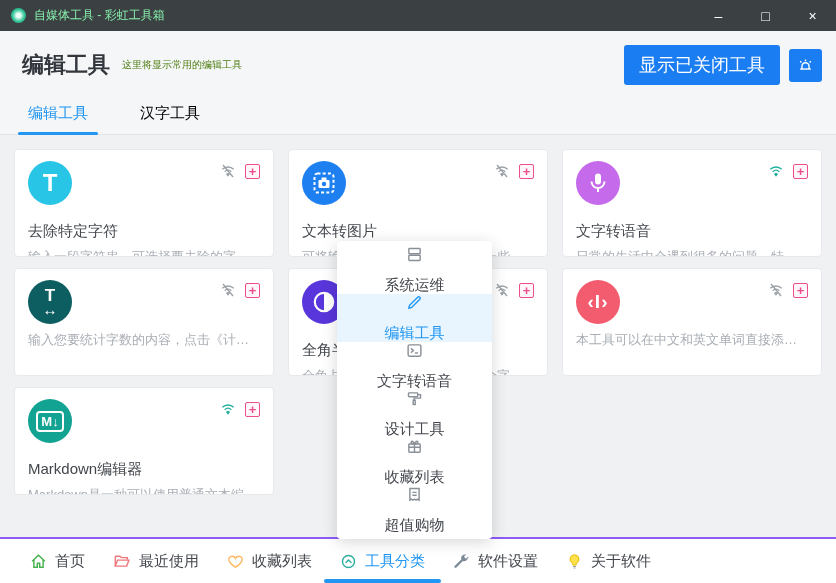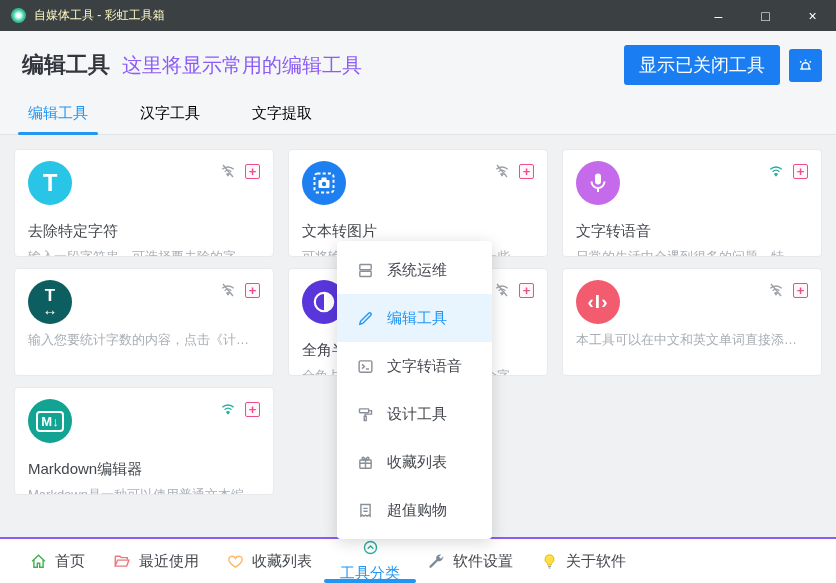--- a/index.html
+++ b/index.html
@@ -4,30 +4,30 @@
 <style>
   * { margin:0; padding:0; box-sizing:border-box; }
   html,body { width:836px; height:583px; overflow:hidden;
     font-family:"Liberation Sans","DejaVu Sans",sans-serif; }
   .window { position:relative; width:836px; height:583px; background:#EFF1F2; }
 
   
   .titlebar { height:31px; background:#3B4043; display:flex; align-items:center; }
   .app-logo { width:15px; height:15px; border-radius:50%; margin:0 8px 0 11px;
     background:radial-gradient(circle,#eafff5 20%,#35C79A 55%,#1d8f7a 100%); }
-  .tb-title { font-size:12px; color:#fef9c3; }
+  .tb-title { font-size:12px; color:#86efac; }
   .tb-buttons { margin-left:auto; display:flex; height:31px; }
   .tb-btn { width:47px; height:31px; display:flex; align-items:center; justify-content:center;
     color:#fff; font-size:14px; cursor:default; }
 
   
   .header-section { background:#F5F6F7; border-bottom:1px solid #E2E5E8; }
   .header-row { display:flex; align-items:center; padding:16px 14px 0 22px; height:52px; }
   .page-title { font-size:22px; font-weight:bold; color:#33373D; }
-  .page-subtitle { font-size:20px; color:#8b5cf6; margin-left:12px; }
+  .page-subtitle { font-size:10px; color:#4d7c0f; margin-left:12px; }
   .header-actions { margin-left:auto; display:flex; gap:9px; align-items:center; }
   .show-closed-btn { background:#1A7DF2; color:#fff; font-size:18px; padding:8px 15px;
     border:none; border-radius:3px; }
   .alert-btn { background:#1A7DF2; width:33px; height:33px; border-radius:3px;
     display:flex; align-items:center; justify-content:center; }
   .tabs { display:flex; margin-top:12px; padding:0 18px; }
   .tab { padding:9px 10px 11px; margin-right:32px; font-size:15px; color:#000000; position:relative; }
   .tab.active { color:#2196F3; }
   .tab.active::after { content:""; position:absolute; left:0; right:0; bottom:-1px;
     height:3px; background:#2196F3; border-radius:2px; }
@@ -54,31 +54,31 @@
   .glyph-md { border:2px solid #fff; border-radius:4px; padding:2px 3px; font-size:13px;
     font-weight:bold; line-height:1; }
   .card-title { font-size:15px; color:#43474D; margin-top:17px; }
   .card-desc { font-size:13px; color:#A9AEB5; margin-top:7px; white-space:nowrap;
     overflow:hidden; text-overflow:ellipsis; }
 
   
   .popup { position:absolute; left:337px; top:241px; width:155px; background:#fff;
     border-radius:4px; box-shadow:0 3px 16px rgba(0,0,0,0.16); padding:5px 0; z-index:10; }
   .menu-item { display:flex; align-items:center; gap:13px; height:48px; padding:0 20px;
-    font-size:15px; color:#43474D; }
+    font-size:15px; color:#43474D;flex-direction:column; }
   .menu-item .mi-icon { color:#8A9097; display:flex; }
   .menu-item.active { background:#E9F5FE; color:#2196F3; }
   .menu-item.active .mi-icon { color:#2196F3; }
 
   
   .bottom-nav { position:absolute; left:0; bottom:0; width:836px; height:46px; background:#fff;
     border-top:2px solid #8b5cf6; display:flex; align-items:center; padding-left:30px; gap:28px; z-index:5; }
   .nav-item { display:flex; align-items:center; gap:8px; font-size:15px; color:#43474D;
     height:100%; position:relative; }
-  .nav-item.active { color:#2196F3;flex-direction:column; }
+  .nav-item.active { color:#2196F3; }
   .nav-item.active::after { content:""; position:absolute; left:-16px; right:-16px; bottom:0;
     height:4px; background:#2196F3; border-radius:2px; }
   .nav-icon { display:flex; }
   .ni-home{color:#43B04A} .ni-folder{color:#F0777B} .ni-heart{color:#FFB865}
   .ni-circleup{color:#2BAE9E} .ni-wrench{color:#7D8A99} .ni-bulb{color:#F2C200}
   svg { display:block; }
 </style>
 </head>
 <body>
 
@@ -107,21 +107,20 @@
               <path d="M12 6V3.5"></path>
               <path d="M6.2 7.7 4.5 6"></path>
               <path d="M17.8 7.7 19.5 6"></path>
           </svg>
         </span>
       </div>
     </div>
     <div class="tabs">
       <span class="tab active">编辑工具</span>
       <span class="tab">汉字工具</span>
-      <span class="tab">文字提取</span>
     </div>
   </div>
 
   <div class="content">
     <div class="grid">
 
       <div class="card">
         <div class="card-badges">
           <span class="wifi">
             <svg width="16" height="16" viewBox="0 0 24 24" fill="none" stroke="currentColor" stroke-width="2">

